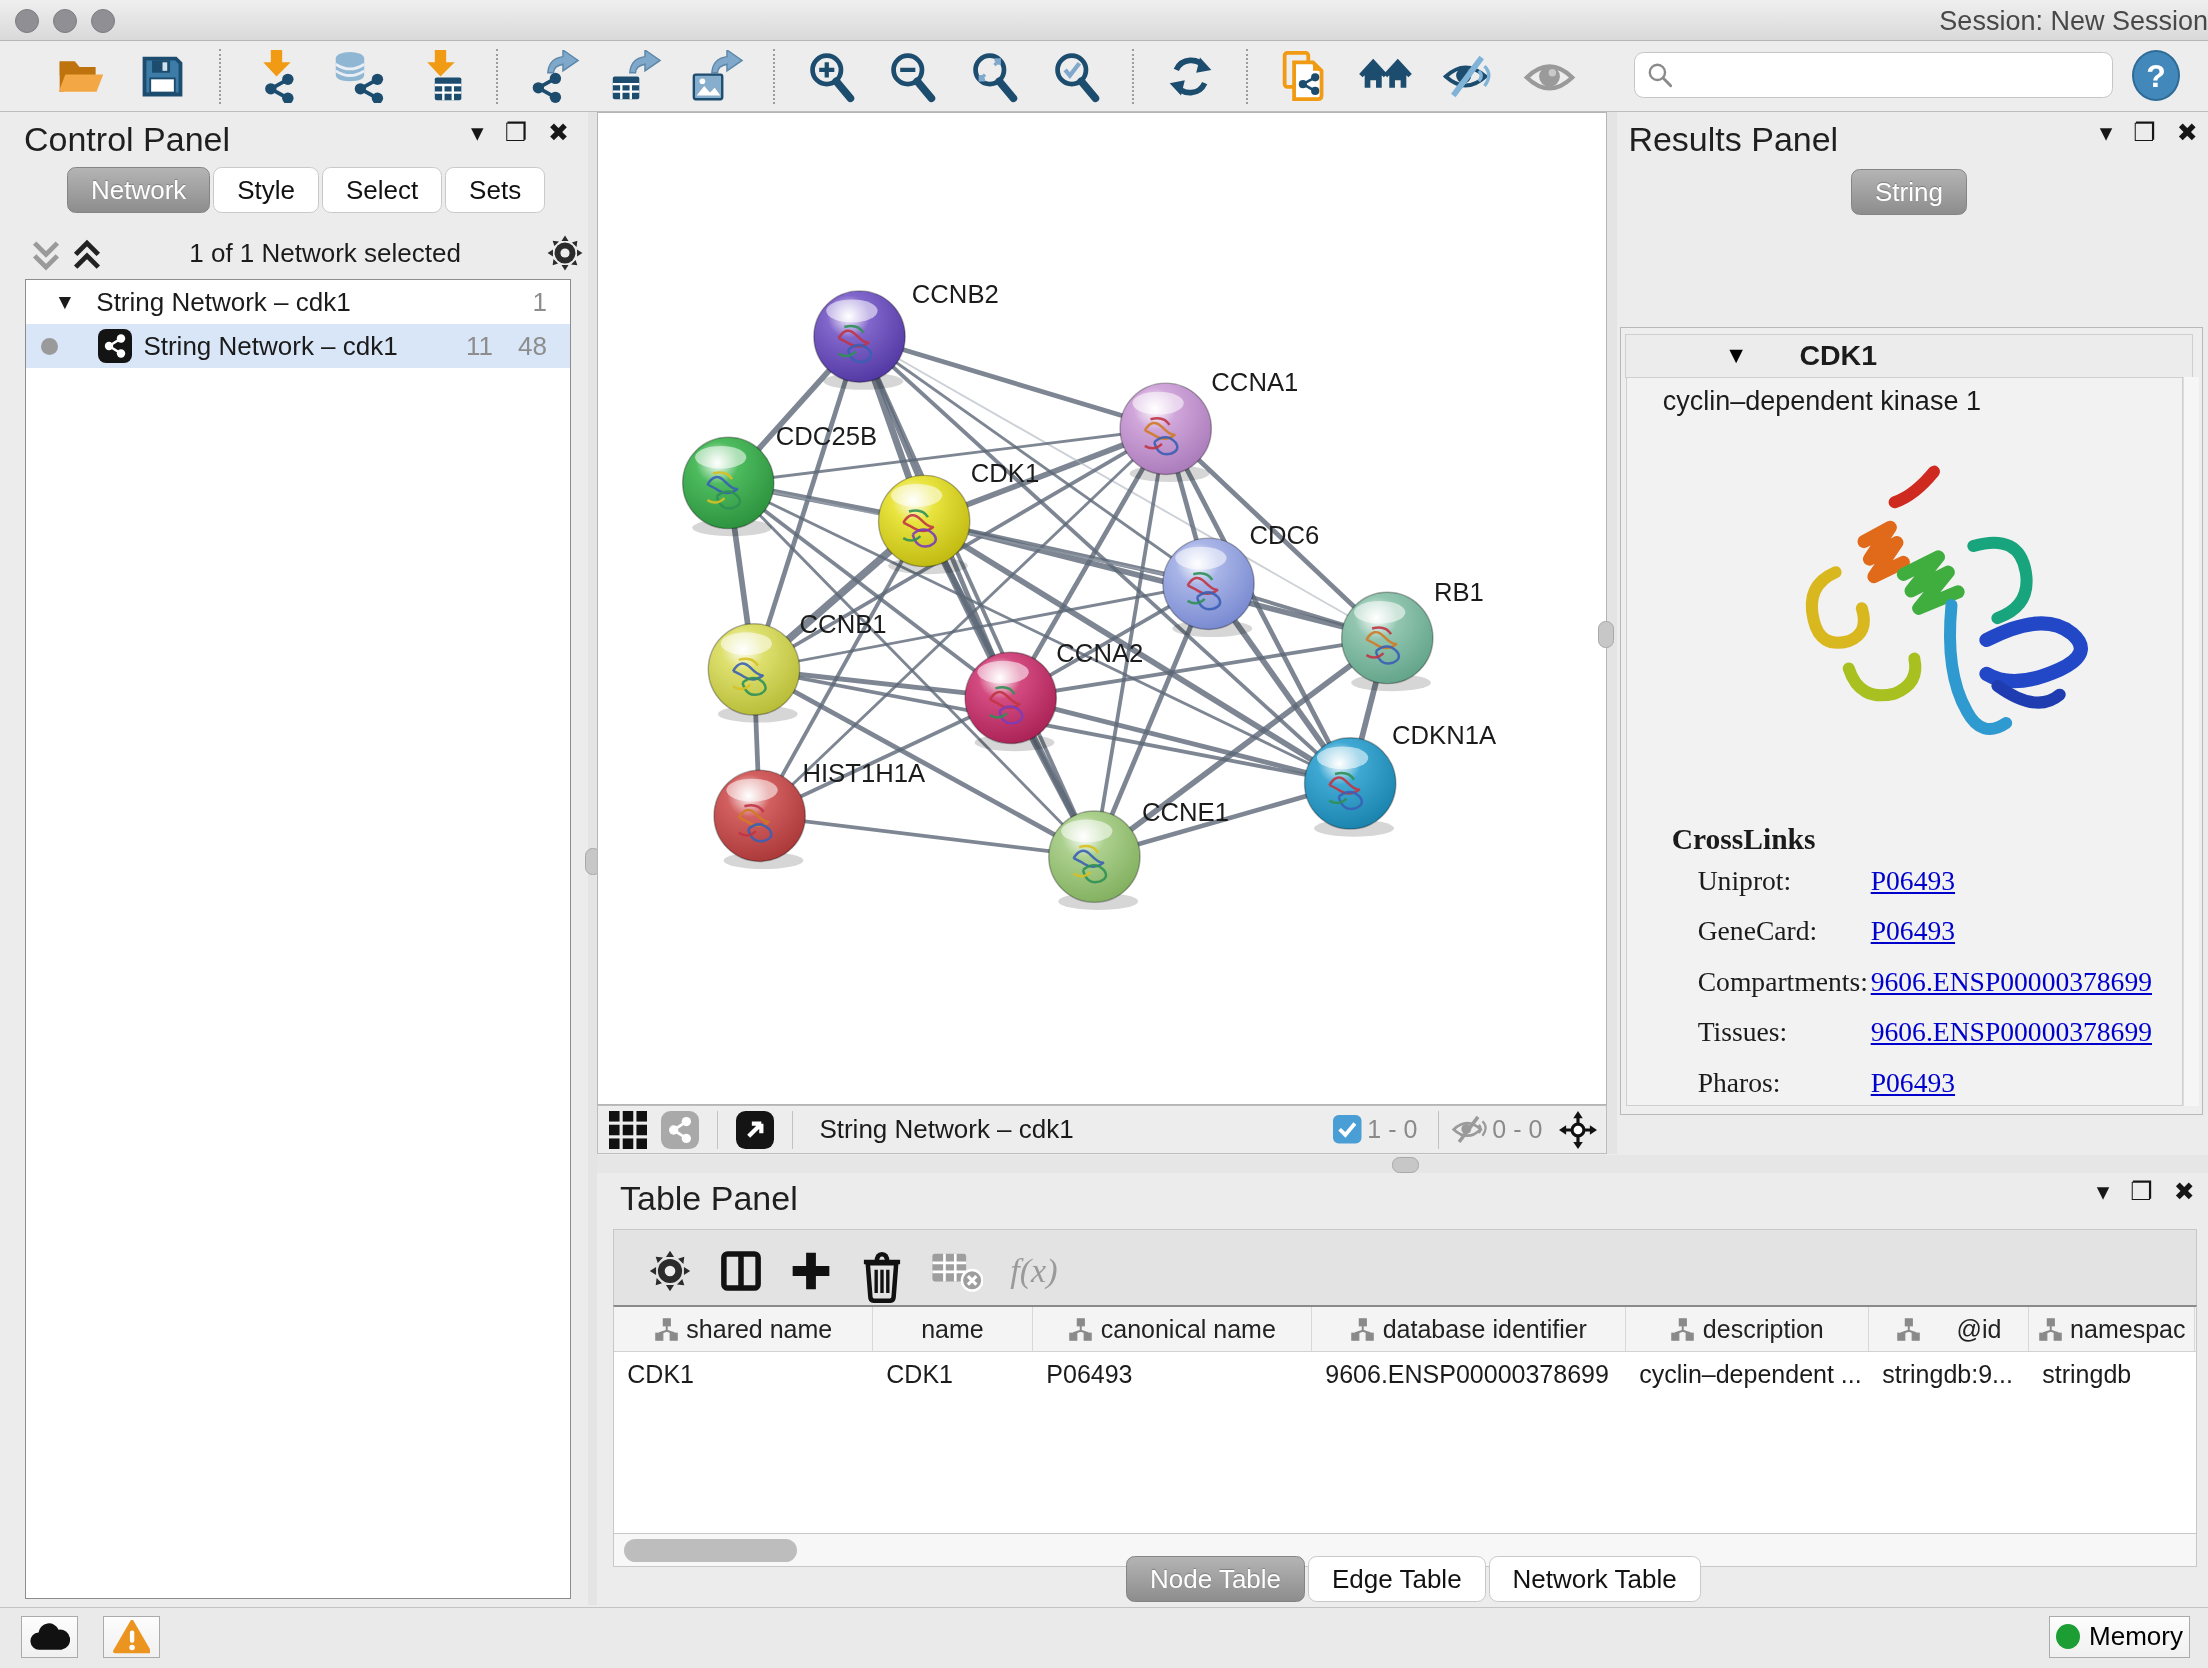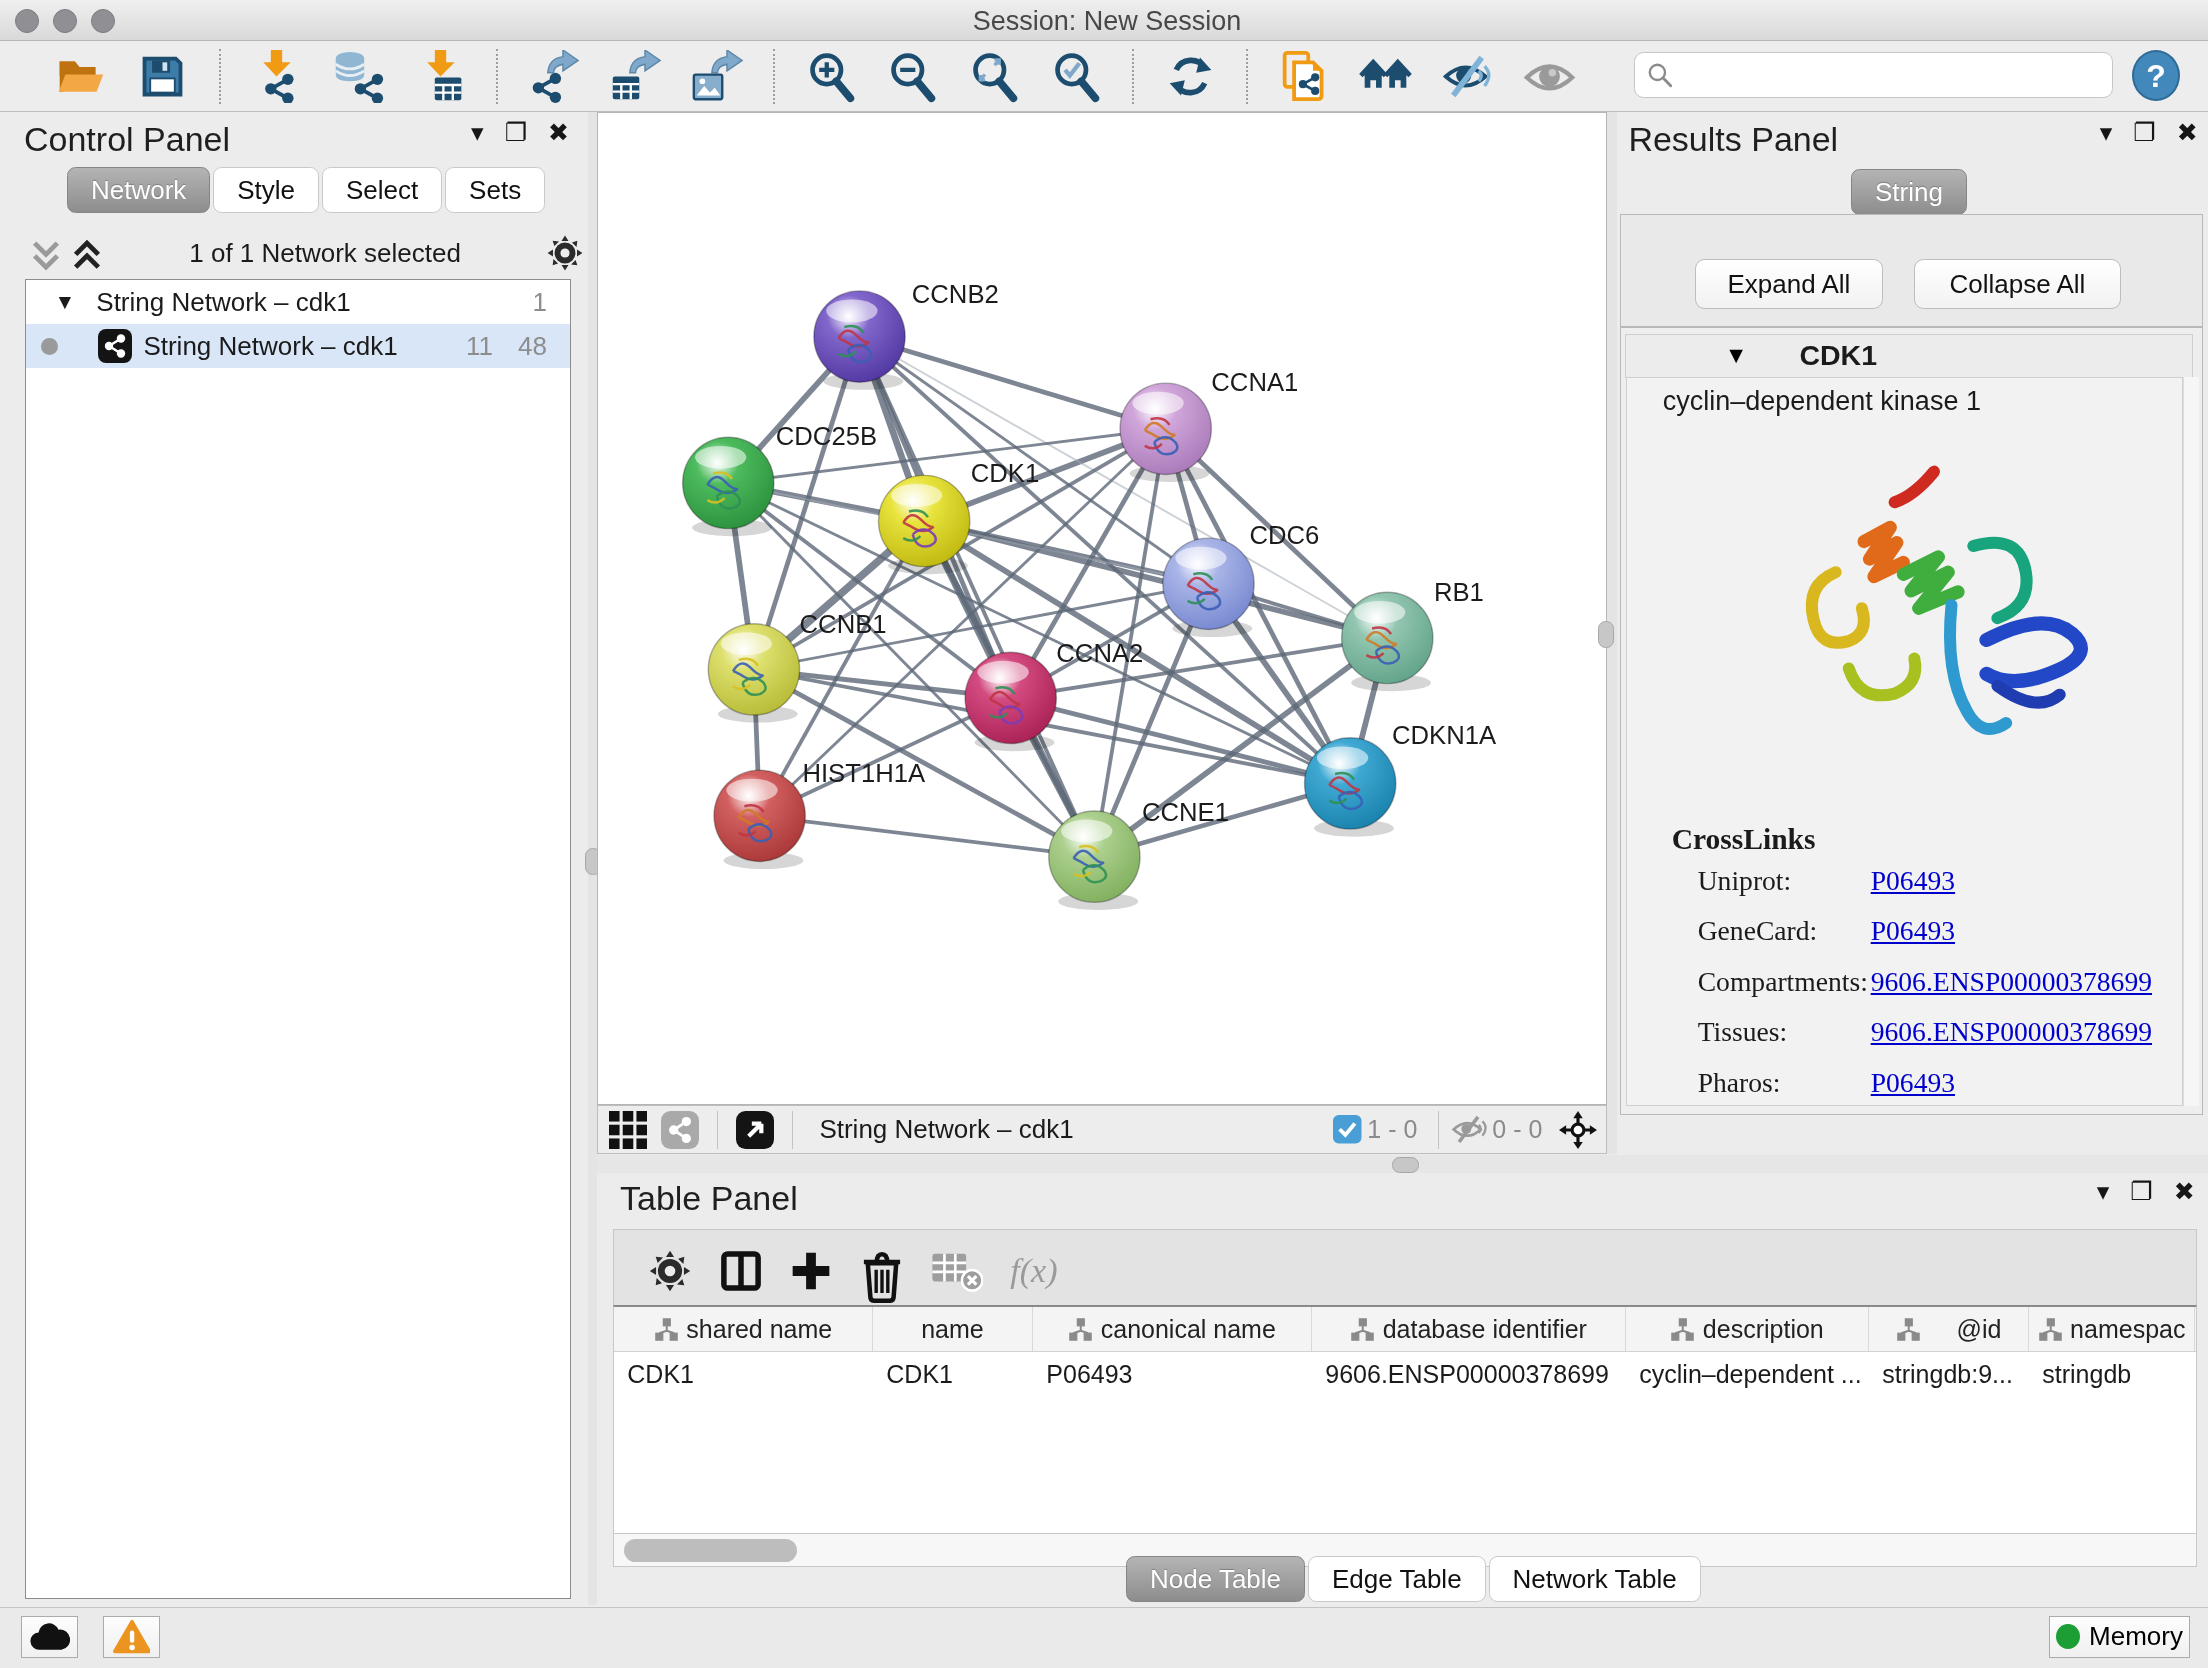--- a/index.html
+++ b/index.html
@@ -3,21 +3,21 @@
 <meta charset="utf-8">
 <style>
   html,body{margin:0;padding:0;background:#d8d8d8;}
   #app{position:relative;width:2208px;height:1668px;background:#ececec;overflow:hidden;
        font-family:"Liberation Sans",sans-serif;color:#1b1b1b;}
   
   #titlebar{position:absolute;left:0;top:0;width:2208px;height:40px;
     background:linear-gradient(#efefef,#d9d9d9);border-bottom:1px solid #b6b6b6;}
   .traffic{position:absolute;top:8.6px;width:22px;height:22px;border-radius:50%;
     background:#8f8f94;border:1px solid #7c7c82;}
-  #win-title{position:absolute;left:0;right:12px;top:5.7px;text-align:center;font-size:27px;color:#484848;padding-left:18px;}
+  #win-title{position:absolute;left:0;right:0;top:5.7px;text-align:right;font-size:27px;color:#484848;padding-left:18px;}
   #toolbar{position:absolute;left:0;top:41px;width:2208px;height:71px;background:#ededed;
     border-bottom:1px solid #bdbdbd;display:flex;align-items:center;padding-left:40px;box-sizing:border-box;}
   .tb-btn{width:57px;height:57px;margin:0 12.4px;background:none;border:none;padding:0;cursor:pointer;}
   .tb-btn svg{width:53px;height:53px;display:block;margin:auto;}
   .tb-divider{width:0;height:55px;border-left:2.9px dotted #9d9d9d;margin:0 15px;}
   #search-wrap{position:absolute;left:1634px;top:52px;width:477px;height:44px;background:#fff;
     border:1.9px solid #c6c6c6;border-radius:9.5px;display:flex;align-items:center;}
   #search-wrap svg{width:28.5px;height:28.5px;margin:0 7.6px 0 11.4px;}
   #search-input{border:none;outline:none;flex:1;font-size:25px;height:36px;background:transparent;}
   #help-btn{position:absolute;left:2132px;top:50px;width:48px;height:51px;border-radius:50%;
@@ -642,24 +642,20 @@
   <div class="splitter-dot" style="left:1598px;top:621px;width:14.3px;height:25px"></div>
 
   <div id="results-panel">
     <div id="rp-header" class="panel-title">Results Panel</div>
     <div id="rp-ctrls">
       <button class="win-ctrl">▾</button>
       <button class="win-ctrl">❐</button>
       <button class="win-ctrl">✖</button>
     </div>
     <span id="rp-tab" class="tab selected">String</span>
-    <div id="rp-box1">
-      <button id="rp-expand" class="push-btn">Expand All</button>
-      <button id="rp-collapse" class="push-btn">Collapse All</button>
-    </div>
     <div id="rp-box2">
       <div id="rp-protein-row">
         <button class="tri">▼</button>
         <span id="rp-protein-name">CDK1</span>
       </div>
       <div id="rp-content">
         <div id="rp-desc">cyclin–dependent kinase 1</div>
         <span id="rp-structure"><svg viewBox="0 0 300 300">
               <g fill="none" stroke-linecap="round">
                 <path d="M150 28 q-18 22 -36 28" stroke="#cf2a1f" stroke-width="11"></path>

